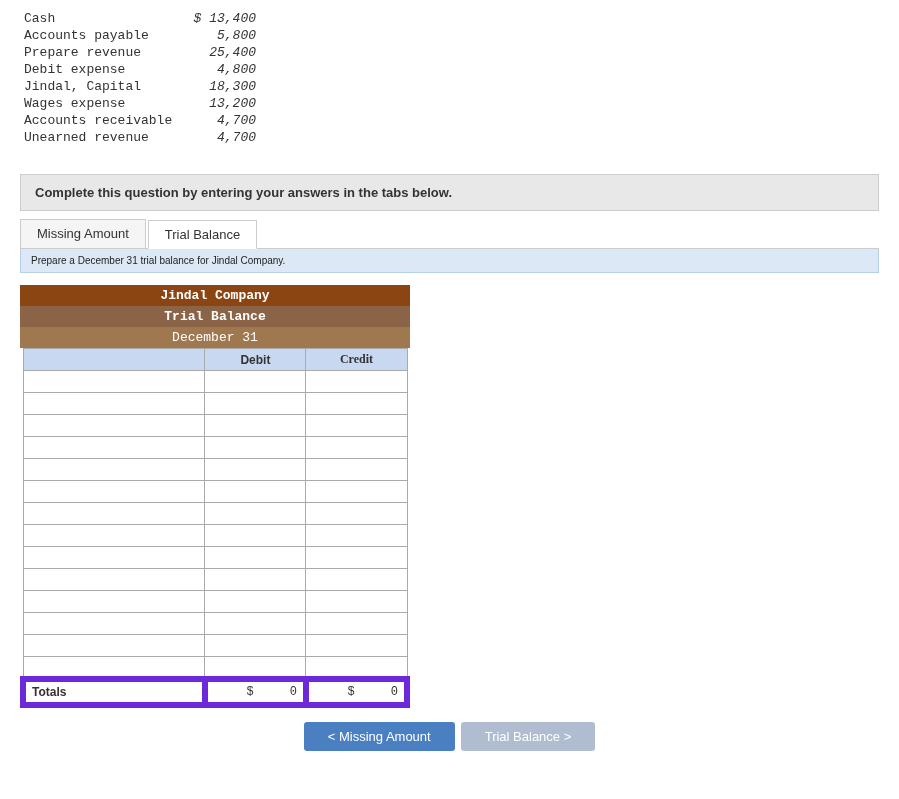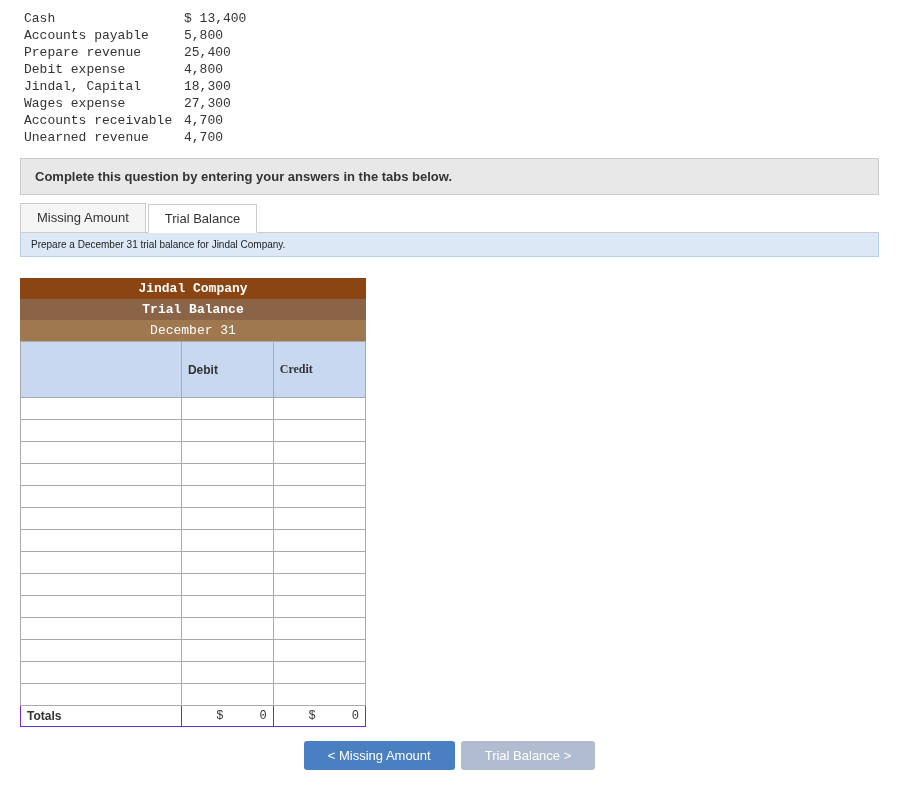--- a/index.html
+++ b/index.html
@@ -11,34 +11,36 @@
       width: 899px;
       min-height: 799px;
     }
 
     .page-wrapper {
       padding: 10px 20px;
     }
 
     
     .account-list {
-      margin-bottom: 12px;
+      margin-bottom: 28px;
     }
     .account-list table {
       border-collapse: collapse;
     }
     .account-list td {
       padding: 1px 4px;
       font-size: 13px;
     }
     .account-list .col-name {
       min-width: 160px;
     }
     .account-list .col-amount {
+      text-align: right;
       min-width: 80px;
+      font-style: italic;
     }
 
     
     .instruction-bar {
       background: #e8e8e8;
       border: 1px solid #ccc;
       padding: 10px 14px;
       font-size: 13px;
       font-weight: bold;
       margin-bottom: 0;
@@ -76,22 +78,22 @@
       border: 1px solid #b8cfe8;
       border-top: none;
       padding: 6px 10px;
       font-size: 10px;
       font-family: Arial, sans-serif;
       color: #222;
     }
 
     
     .trial-balance-wrapper {
-      margin-top: 21px;
-      width: 346px;
+      margin-top: 12px;
+      width: 390px;
     }
 
     .tb-company-row {
       background: #8b4513;
       color: #fff;
       text-align: center;
       padding: 3px 0;
       font-weight: bold;
     }
     .tb-title-row {
@@ -110,22 +112,23 @@
 
     .tb-table {
       width: 100%;
       border-collapse: collapse;
       font-family: Arial, sans-serif;
       font-size: 12px;
     }
 
     .tb-table .col-header {
       background: #c8d8f0;
+      text-align: center;
       border: 1px solid #aaa;
-      padding: 20px 6px;
+      padding: 3px 6px;
       font-weight: bold;
     }
 
     .tb-table .data-row td {
       border: 1px solid #aaa;
       height: 22px;
       padding: 0 4px;
     }
 
     .tb-table .data-row .cell-account {
@@ -135,21 +138,21 @@
     .tb-table .data-row .cell-debit {
       width: 100px;
       background: #fff;
     }
     .tb-table .data-row .cell-credit {
       width: 100px;
       background: #fff;
     }
 
     .tb-table .totals-row td {
-      border: 1px solid #6d28d9;
+      border: 6px solid #6d28d9;
       padding: 3px 6px;
       background: #fff;
     }
     .tb-table .totals-row .totals-label {
       font-weight: bold;
       font-family: Arial, sans-serif;
     }
     .tb-table .totals-row .totals-value {
       text-align: right;
       font-family: 'Courier New', Courier, monospace;
@@ -220,21 +223,21 @@
           <tr>
       <td class="col-name">Debit expense</td>
       <td class="col-amount">4,800</td>
     </tr>
           <tr>
       <td class="col-name">Jindal, Capital</td>
       <td class="col-amount">18,300</td>
     </tr>
           <tr>
       <td class="col-name">Wages expense</td>
-      <td class="col-amount">27,300</td>
+      <td class="col-amount">13,200</td>
     </tr>
           <tr>
       <td class="col-name">Accounts receivable</td>
       <td class="col-amount">4,700</td>
     </tr>
           <tr>
       <td class="col-name">Unearned revenue</td>
       <td class="col-amount">4,700</td>
     </tr>
         </tbody>

